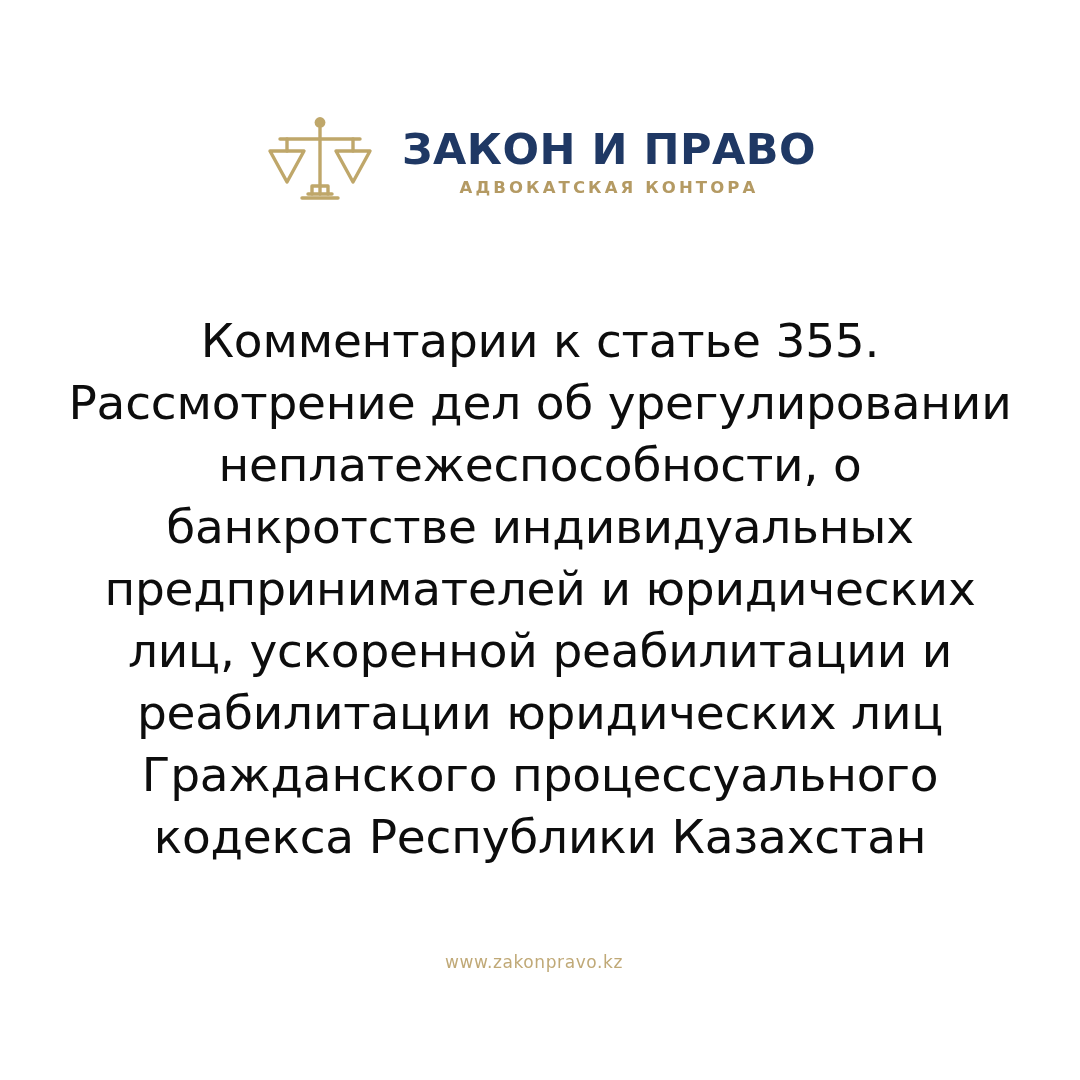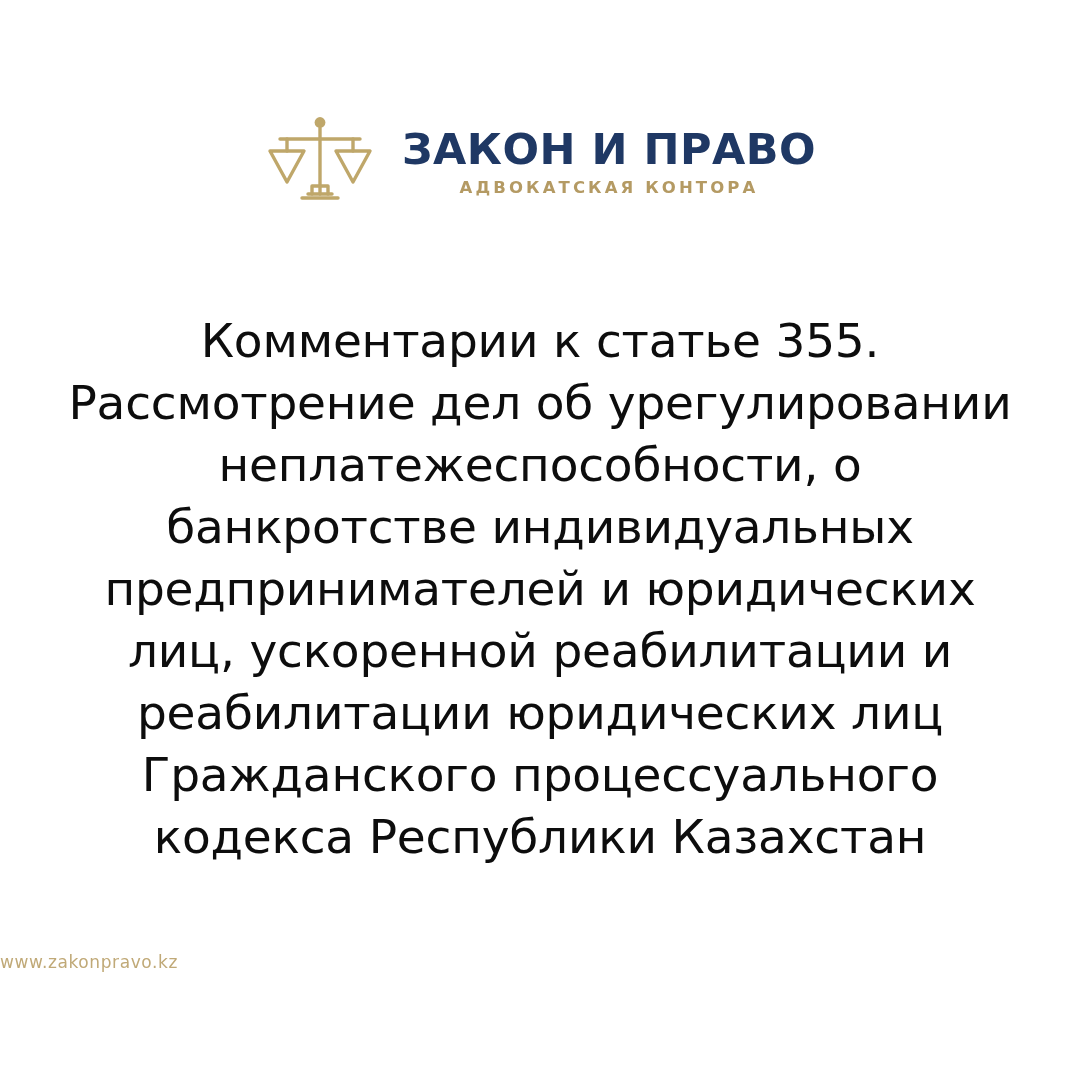--- a/index.html
+++ b/index.html
@@ -80,21 +80,21 @@
     color: #0d0d0d;
     letter-spacing: -0.2px;
   }
 
   
   .footer {
     position: absolute;
     left: 0;
     right: 12px;
     bottom: 108px;
-    text-align: left;
+    text-align: center;
   }
 
   .footer-link {
     font-family: "DejaVu Sans", "Liberation Sans", sans-serif;
     font-size: 17px;
     font-weight: 400;
     letter-spacing: 0.6px;
     color: #c0a977;
     text-decoration: none;
   }

